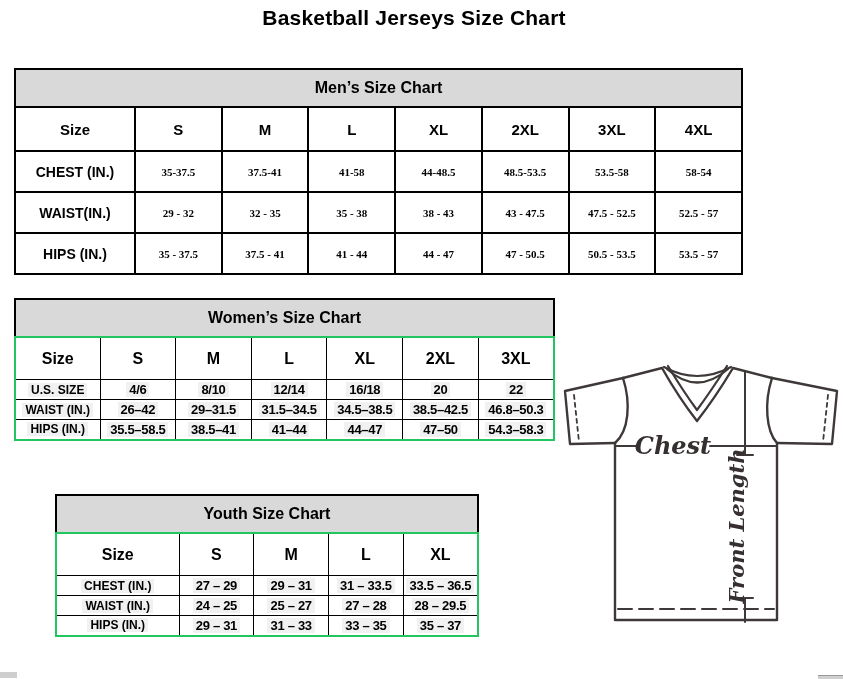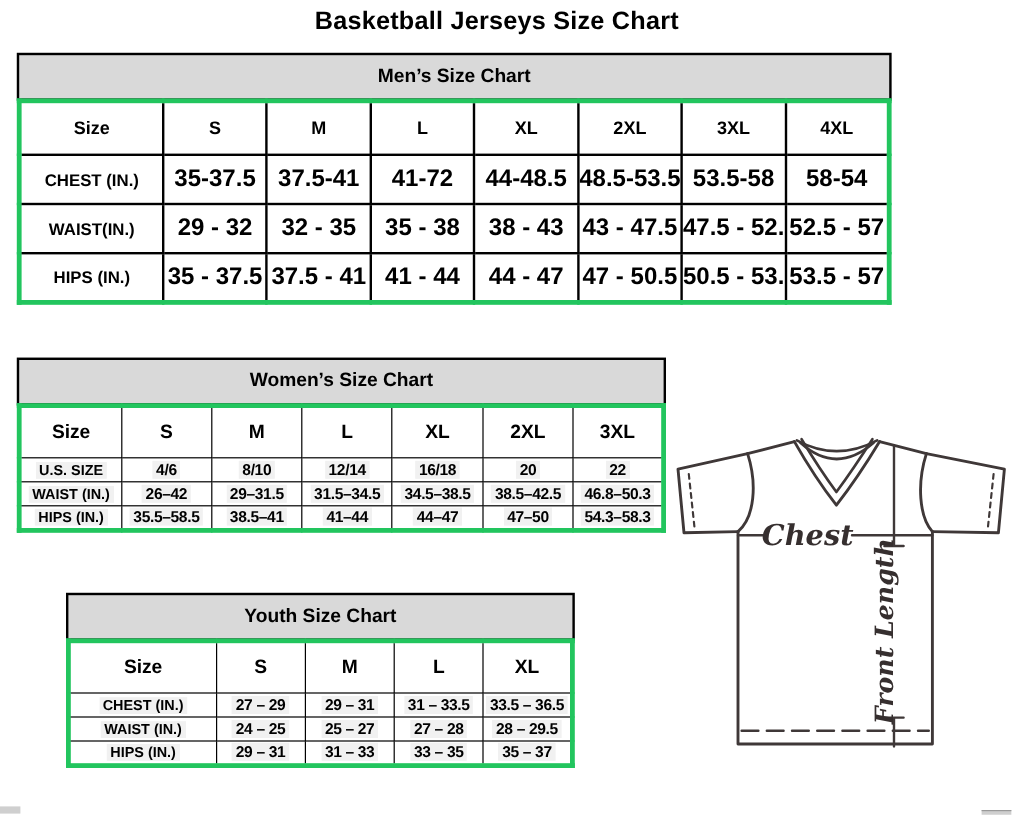--- a/index.html
+++ b/index.html
@@ -12,33 +12,33 @@
     position:absolute;left:0;top:6px;width:808px;text-align:center;
     font-size:21px;font-weight:bold;letter-spacing:0.2px;padding-left:10px;
   }
   .size-section{position:absolute;}
   .title-bar{
     border:2px solid #000;text-align:center;font-weight:bold;
     font-size:16px;height:36px;line-height:36px;
   }
   .size-section table{
     border-collapse:collapse;table-layout:fixed;width:100%;
-    margin-top:-2px;border:4px solid #22c55e;
+    margin-top:-2px;border:2px solid #22c55e;
   }
   .size-section th,.size-section td{
     border:1px solid #000;text-align:center;vertical-align:middle;
     font-weight:bold;padding:0;overflow:hidden;white-space:nowrap;
   }
   
-  .mens{left:14px;top:44px;width:729px;}
+  .mens{left:14px;top:68px;width:729px;}
   .mens th,.mens td{border-width:2px;}
   .mens thead th{height:42px;font-size:15px;}
   .mens tbody tr{height:41px;}
   .mens tbody th{font-size:14px;}
-  .mens tbody td{font-size:20px;}
+  .mens tbody td{font-size:11px;font-family:Liberation Serif, serif;}
   .mens col.c0{width:120px;}
   
   .womens{left:14px;top:298px;width:541px;border-radius:27px;}
   .womens thead th{height:41px;font-size:16px;}
   .womens tbody tr{height:20px;margin-top:31px;}
   .womens tbody th{font-size:12px;}
   .womens tbody td{font-size:13px;letter-spacing:-0.3px;}
   .womens col.c0{width:85px;}
   
   .youth{left:14px;top:494px;width:424px;padding-left:41px;}
@@ -88,21 +88,21 @@
           <th>2XL</th>
           <th>3XL</th>
           <th>4XL</th>
         </tr>
       </thead>
       <tbody>
         <tr>
           <th><span>CHEST (IN.)</span></th>
           <td><span>35-37.5</span></td>
           <td><span>37.5-41</span></td>
-          <td><span>41-72</span></td>
+          <td><span>41-58</span></td>
           <td><span>44-48.5</span></td>
           <td><span>48.5-53.5</span></td>
           <td><span>53.5-58</span></td>
           <td><span>58-54</span></td>
         </tr>
         <tr>
           <th><span>WAIST(IN.)</span></th>
           <td><span>29 - 32</span></td>
           <td><span>32 - 35</span></td>
           <td><span>35 - 38</span></td>

